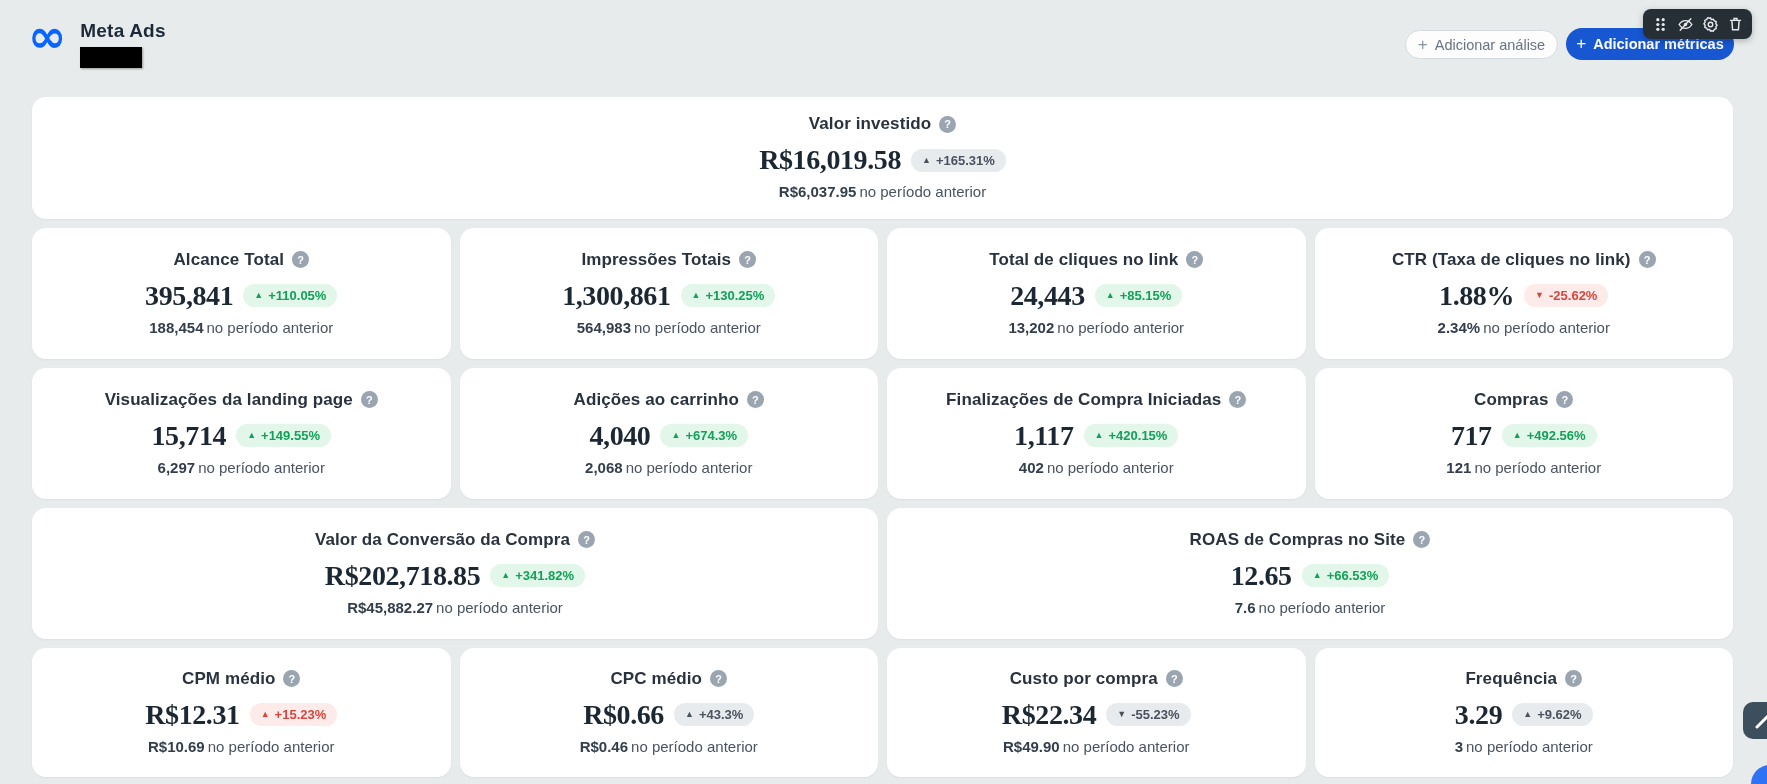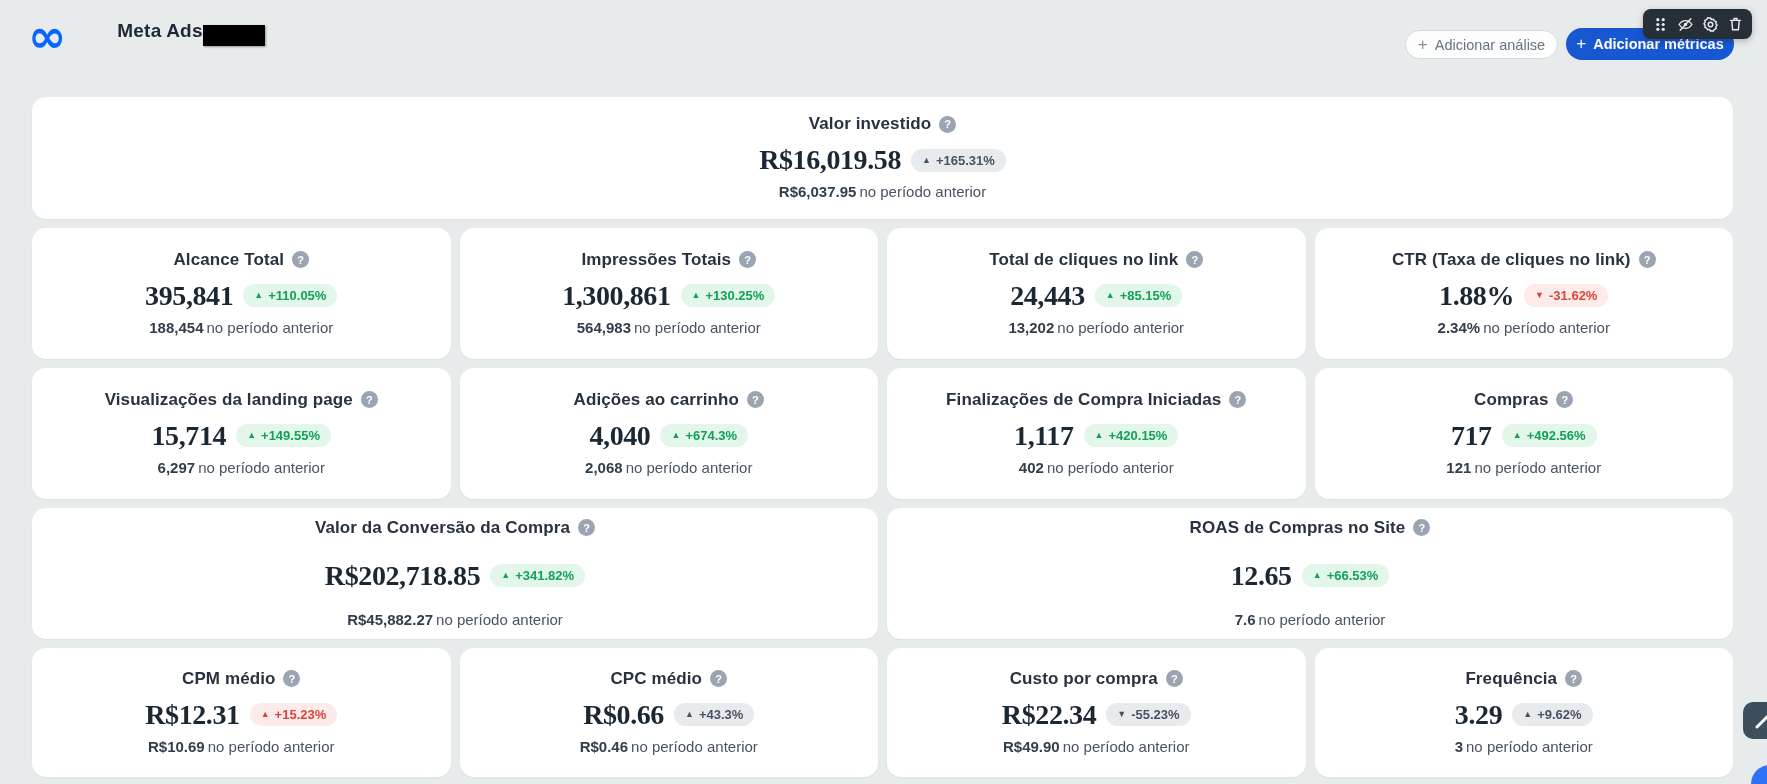--- a/index.html
+++ b/index.html
@@ -10,21 +10,21 @@
     position:relative;
     color:#1d2939;
   }
 
   
   .header { position:absolute; left:28px; top:12px; display:flex; align-items:flex-start; gap:14px; }
   .logo {
     font-family:"DejaVu Sans", sans-serif;
     font-size:46px; font-weight:700; color:#0866ff; line-height:48px;
   }
-  .title-wrap { display:flex; flex-direction:row; margin-top:8px;margin-left:37px; }
+  .title-wrap { display:flex; flex-direction:column; margin-top:8px; }
   .app-title { font-size:19px; font-weight:600; color:#1d2939; letter-spacing:.2px; }
   .redacted { width:62px; height:21px; background:#000; margin-top:5px; box-shadow:1px 1px 2px rgba(0,0,0,.35); }
 
   
   .widget-toolbar {
     position:absolute; left:1643px; top:9px; width:109px; height:30px;
     background:#262f36; border-radius:8px;
     display:flex; align-items:center; justify-content:space-between;
     padding:0 8px; z-index:5; box-shadow:0 2px 6px rgba(0,0,0,.25);
   }
@@ -53,21 +53,21 @@
     grid-template-rows:122px 131px 131px 131px 129px;
     gap:9px;
   }
   .card {
     background:#fff; border-radius:14px;
     display:flex; flex-direction:column; align-items:center; justify-content:center;
     box-shadow:0 1px 2px rgba(16,24,40,.05);
     padding-bottom:2px;
   }
   .span4 { grid-column:span 4; }
-  .span2 { grid-column:span 2;gap:12px; }
+  .span2 { grid-column:span 2; }
 
   .card-title-row { display:flex; align-items:center; gap:8px; }
   .card-title { font-size:17px; font-weight:600; color:#29323e; letter-spacing:.1px; }
   .help-icon {
     width:17px; height:17px; border-radius:50%; background:#9aa5b1;
     color:#fff; font-size:11px; font-weight:700;
     display:flex; align-items:center; justify-content:center; cursor:pointer;
   }
 
   .value-row { display:flex; align-items:center; gap:10px; margin-top:10px; }
@@ -222,21 +222,21 @@
 
   <div class="card">
     <div class="card-title-row">
       <span class="card-title">CTR (Taxa de cliques no link)</span>
       <span class="help-icon">?</span>
     </div>
     <div class="value-row">
       <span class="metric-value">1.88%</span>
       <span class="badge" data-trend="red">
         <span class="tri">▼</span>
-        <span>-31.62%</span>
+        <span>-25.62%</span>
       </span>
     </div>
     <div class="prev-row">
       <b>2.34%</b><span>no período anterior</span>
     </div>
   </div>
 
   <div class="card">
     <div class="card-title-row">
       <span class="card-title">Visualizações da landing page</span>

